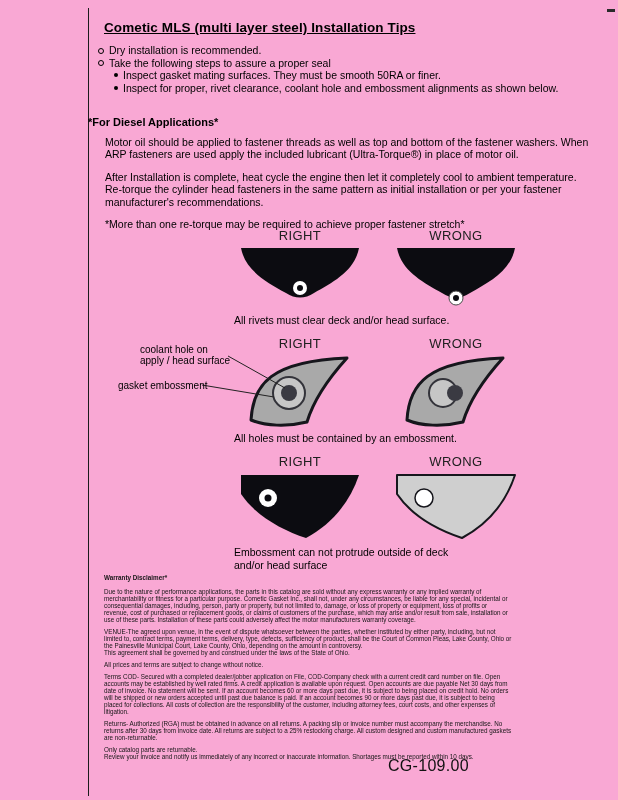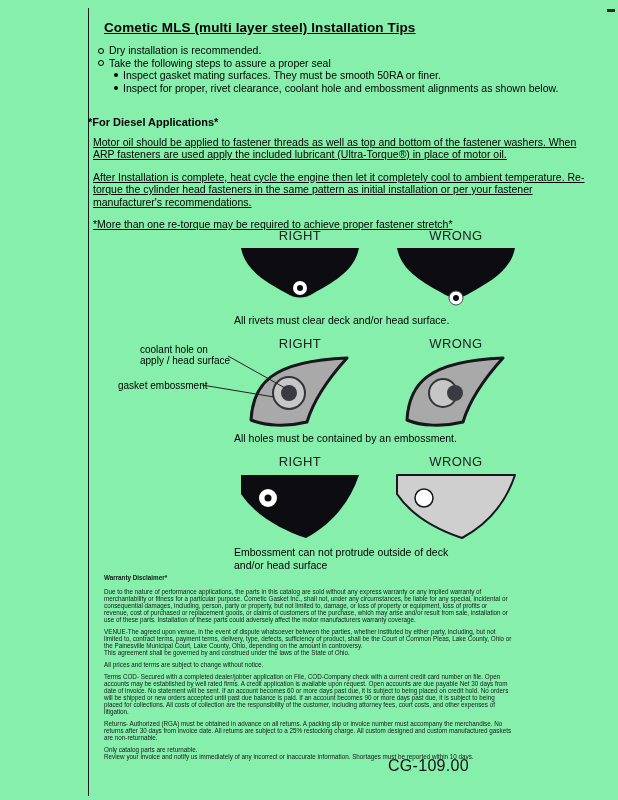--- a/index.html
+++ b/index.html
@@ -4,21 +4,21 @@
 <style>
   html, body { margin: 0; padding: 0; }
   body {
     width: 618px; height: 800px;
     background: #f4f4f2;
     font-family: "Liberation Sans", sans-serif;
   }
   .page {
     position: relative;
     width: 618px; height: 800px;
-    background: #86efac;
+    background: #f9a8d4;
     color: #000;
     overflow: hidden;
   }
   .edge-line {
     position: absolute; left: 88px; top: 8px;
     width: 1px; height: 788px; background: #1b1b1b;
   }
   .corner-mark {
     position: absolute; right: 3px; top: 9px;
     width: 8px; height: 3px; background: #2a2a2a;
@@ -43,21 +43,21 @@
     margin: 4px 5px 0 0;
   }
   .bsub { margin-left: 16px; }
 
   
   .sec-diesel {
     position: absolute; left: 88px; top: 116px; width: 506px;
     font-size: 10.5px; line-height: 12.5px;
   }
   .diesel-heading { font-weight: bold; font-size: 11px; margin-bottom: 7px; }
-  .dpara { margin: 0 0 10px 5px; text-decoration: underline; }
+  .dpara { margin: 0 0 10px 17px; }
 
   
   .sec-diagrams { position: absolute; left: 104px; top: 228px; width: 514px; }
   .dgrid { display: flex; margin-left: 126px; gap: 16px; }
   .dcell { width: 140px; display: flex; flex-direction: column; align-items: center; }
   .dheader { font-size: 13px; color: #202020; letter-spacing: 0.4px; margin-bottom: 3px; }
   .dcaption { font-size: 10.5px; margin: 4px 0 10px 130px; }
   .cap-narrow { width: 235px; line-height: 12.5px; }
   .drow2 { position: relative; }
   .side-label { position: absolute; font-size: 10px; line-height: 11px; color: #000; }

